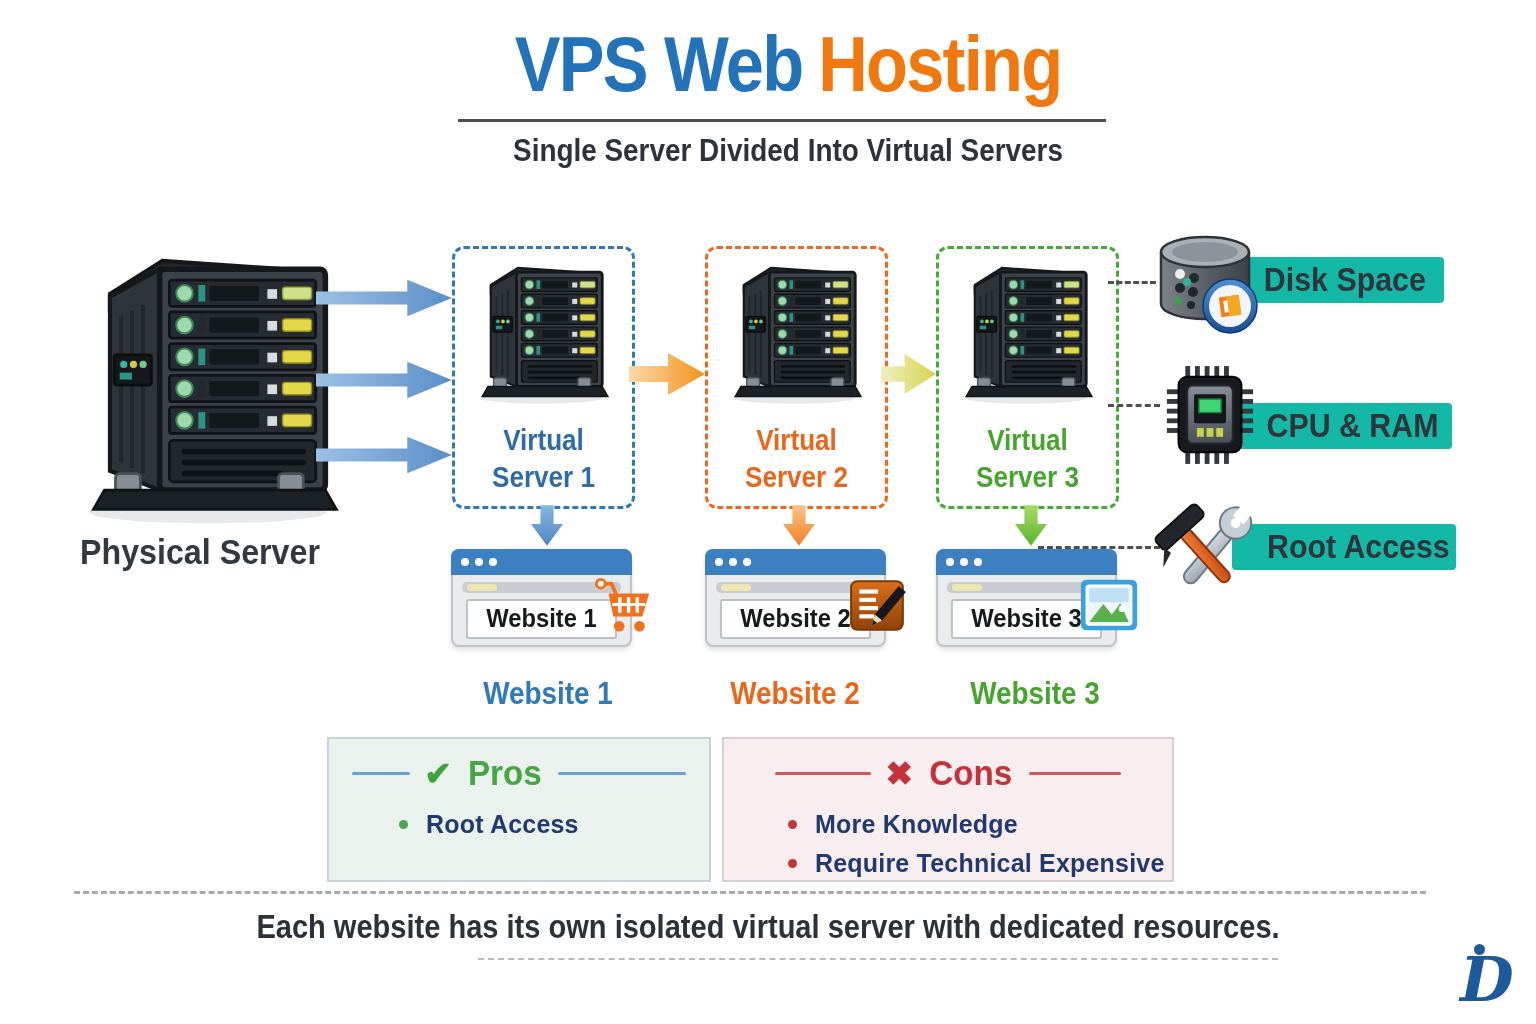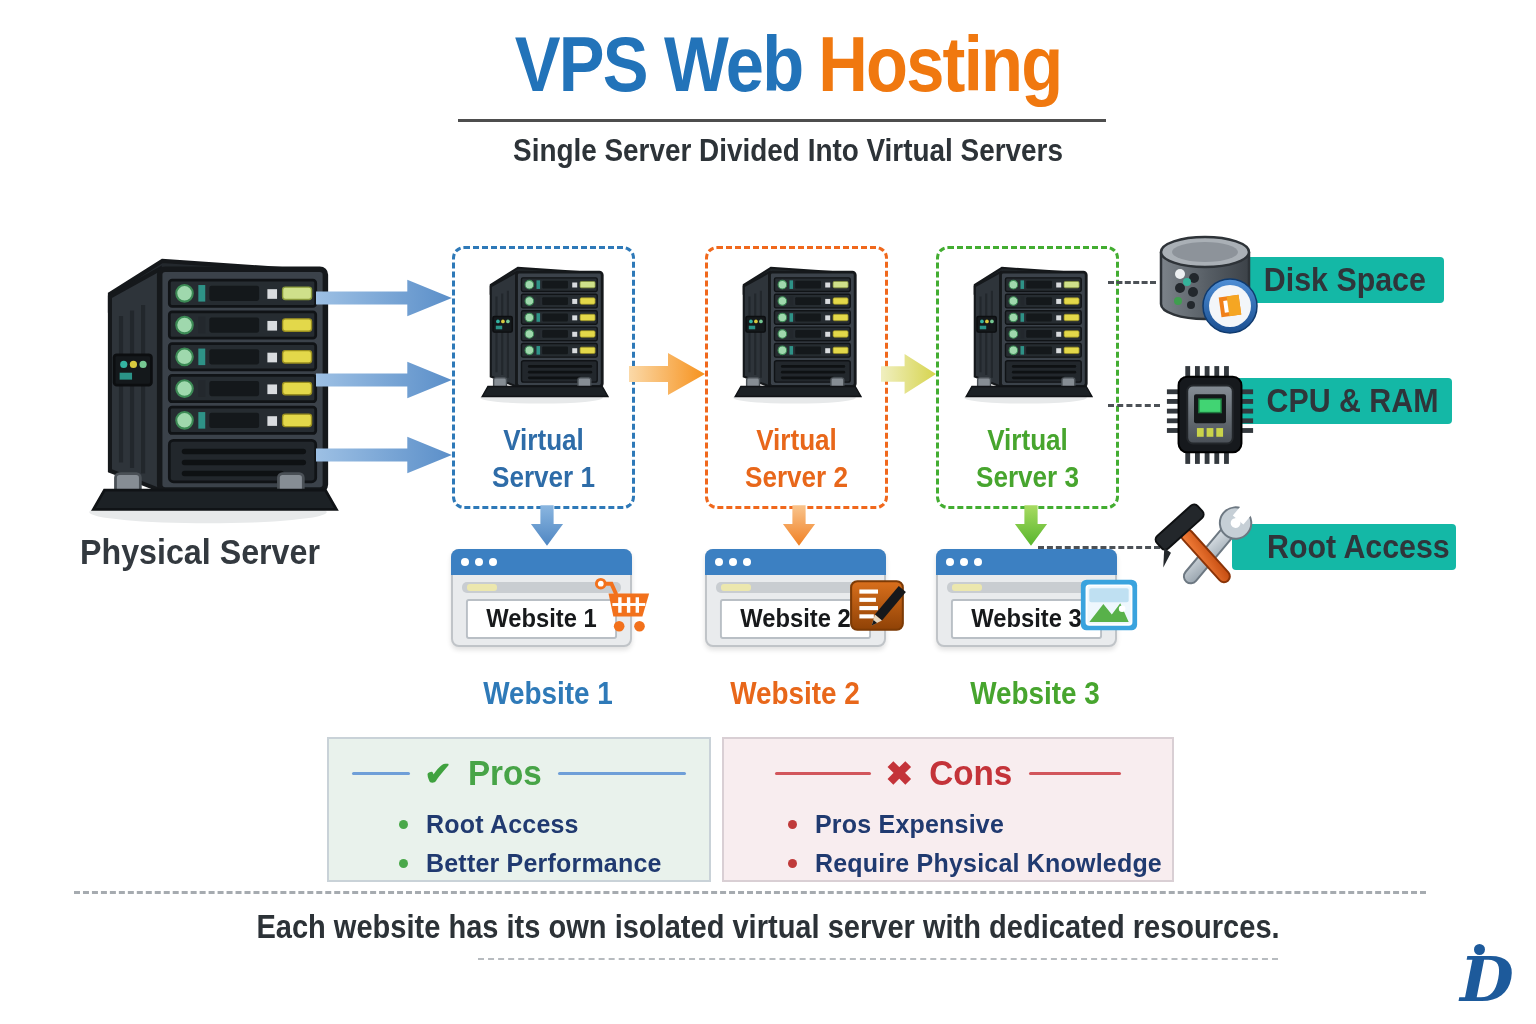--- a/index.html
+++ b/index.html
@@ -48,21 +48,21 @@
   
   .conn{position:absolute;border-top:3px dashed #4c5156;height:0;}
   .conn1{left:1108px;top:281px;width:48px;}
   .conn2{left:1108px;top:404px;width:52px;}
   .conn3{left:1038px;top:546px;width:122px;}
   .band{position:absolute;height:46px;background:#14b8a6;border-radius:4px;}
   .band-text{font-size:33px;line-height:46px;font-weight:700;color:#2f353a;white-space:nowrap;
              transform:scaleX(.92);transform-origin:left center;display:block;}
   .band1{left:1216px;top:257px;width:228px;}
   .band1 .band-text{padding-left:52px;}
-  .band2{left:1226px;top:378px;width:226px;}
+  .band2{left:1226px;top:403px;width:226px;}
   .band2 .band-text{padding-left:44px;}
   .band3{left:1232px;top:524px;width:224px;}
   .band3 .band-text{padding-left:38px;}
   .icon-disk{position:absolute;left:1150px;top:226px;width:110px;height:110px;}
   .icon-cpu{position:absolute;left:1164px;top:364px;width:92px;height:102px;}
   .icon-tools{position:absolute;left:1146px;top:498px;width:124px;height:108px;}
 
   
   .browser{position:absolute;top:549px;width:177px;height:94px;background:#e9ebed;
            border:2px solid #c0c4c8;border-radius:8px;box-shadow:0 3px 5px rgba(0,0,0,.12);}
@@ -444,42 +444,38 @@
       <span class="hline hl-a"></span>
       <span class="mark mark-check">✔</span>
       <span class="panel-title">Pros</span>
       <span class="hline hl-b"></span>
     </div>
     <div class="panel-list">
       <div class="p-item">
         <span class="dot dot-green"></span>
         <span class="item-text">Root Access</span>
       </div>
-      <div class="p-item">
-        <span class="dot dot-green"></span>
-        <span class="item-text">Better Performance</span>
-      </div>
     </div>
   </div>
 
   <div class="panel panel-cons">
     <div class="panel-head">
       <span class="hline hl-c"></span>
       <span class="mark mark-x">✖</span>
       <span class="panel-title">Cons</span>
       <span class="hline hl-d"></span>
     </div>
     <div class="panel-list">
       <div class="p-item">
         <span class="dot dot-red"></span>
-        <span class="item-text">Pros Expensive</span>
+        <span class="item-text">More Knowledge</span>
       </div>
       <div class="p-item">
         <span class="dot dot-red"></span>
-        <span class="item-text">Require Physical Knowledge</span>
+        <span class="item-text">Require Technical Expensive</span>
       </div>
     </div>
   </div>
 
   <div class="divider1"></div>
   <div class="footer-note">Each website has its own isolated virtual server with dedicated resources.</div>
   <div class="divider2"></div>
   <div class="logo">
     <span class="logo-dot"></span>
     <div class="logo-d">D</div>

